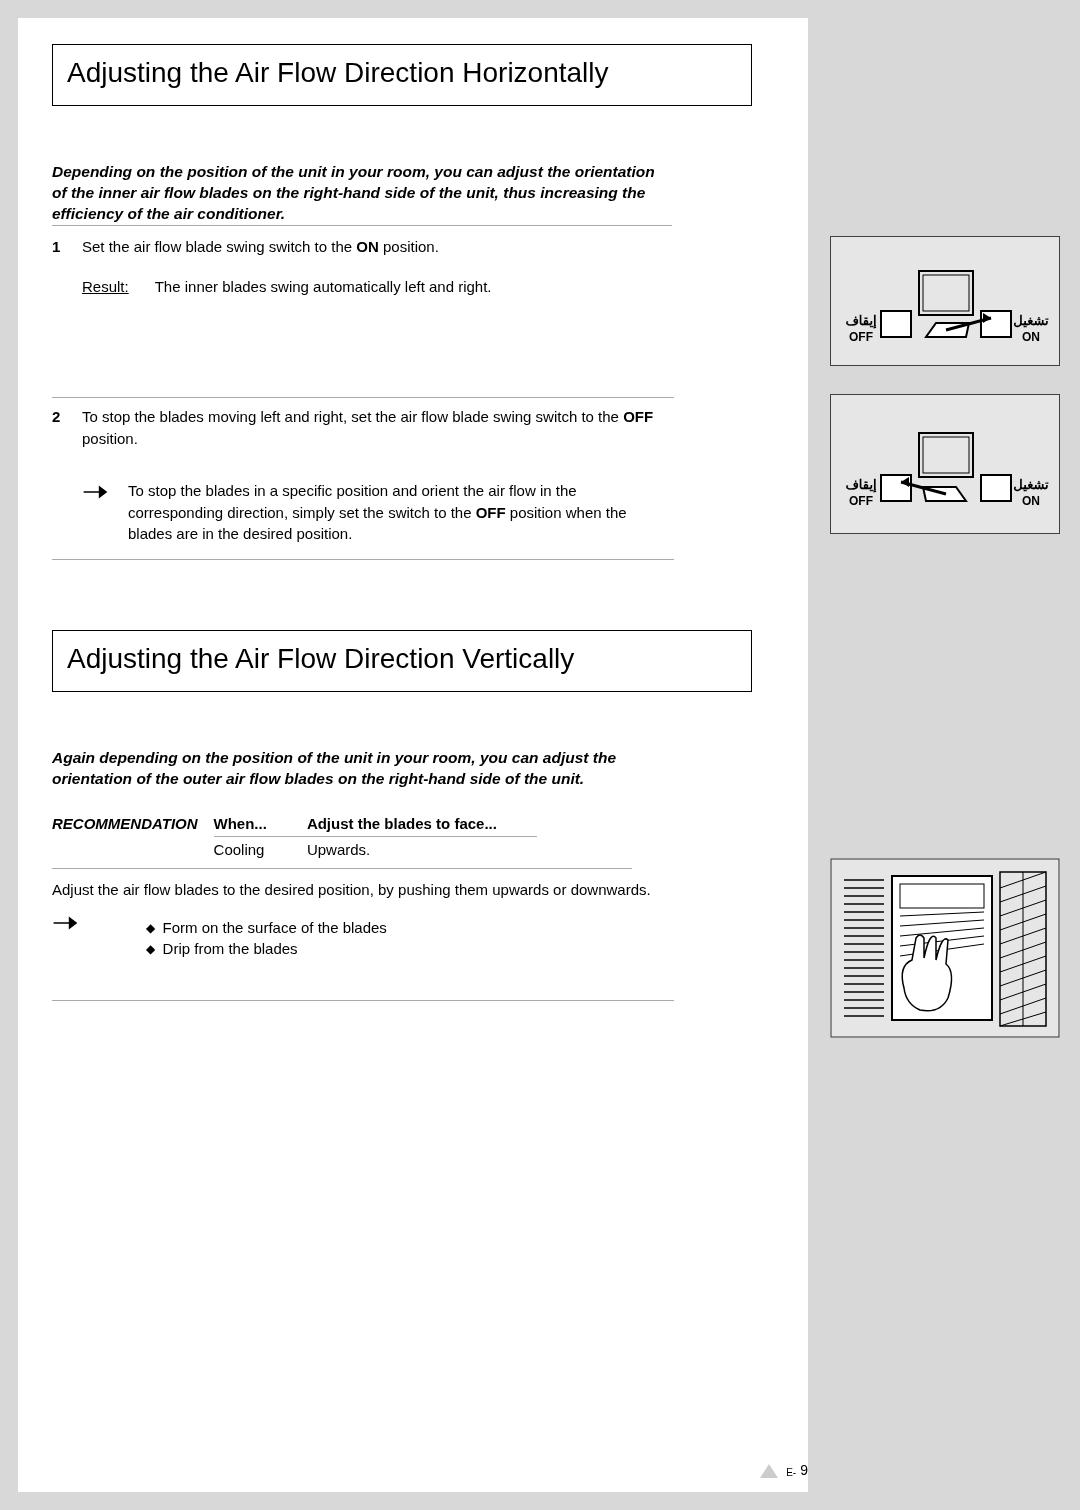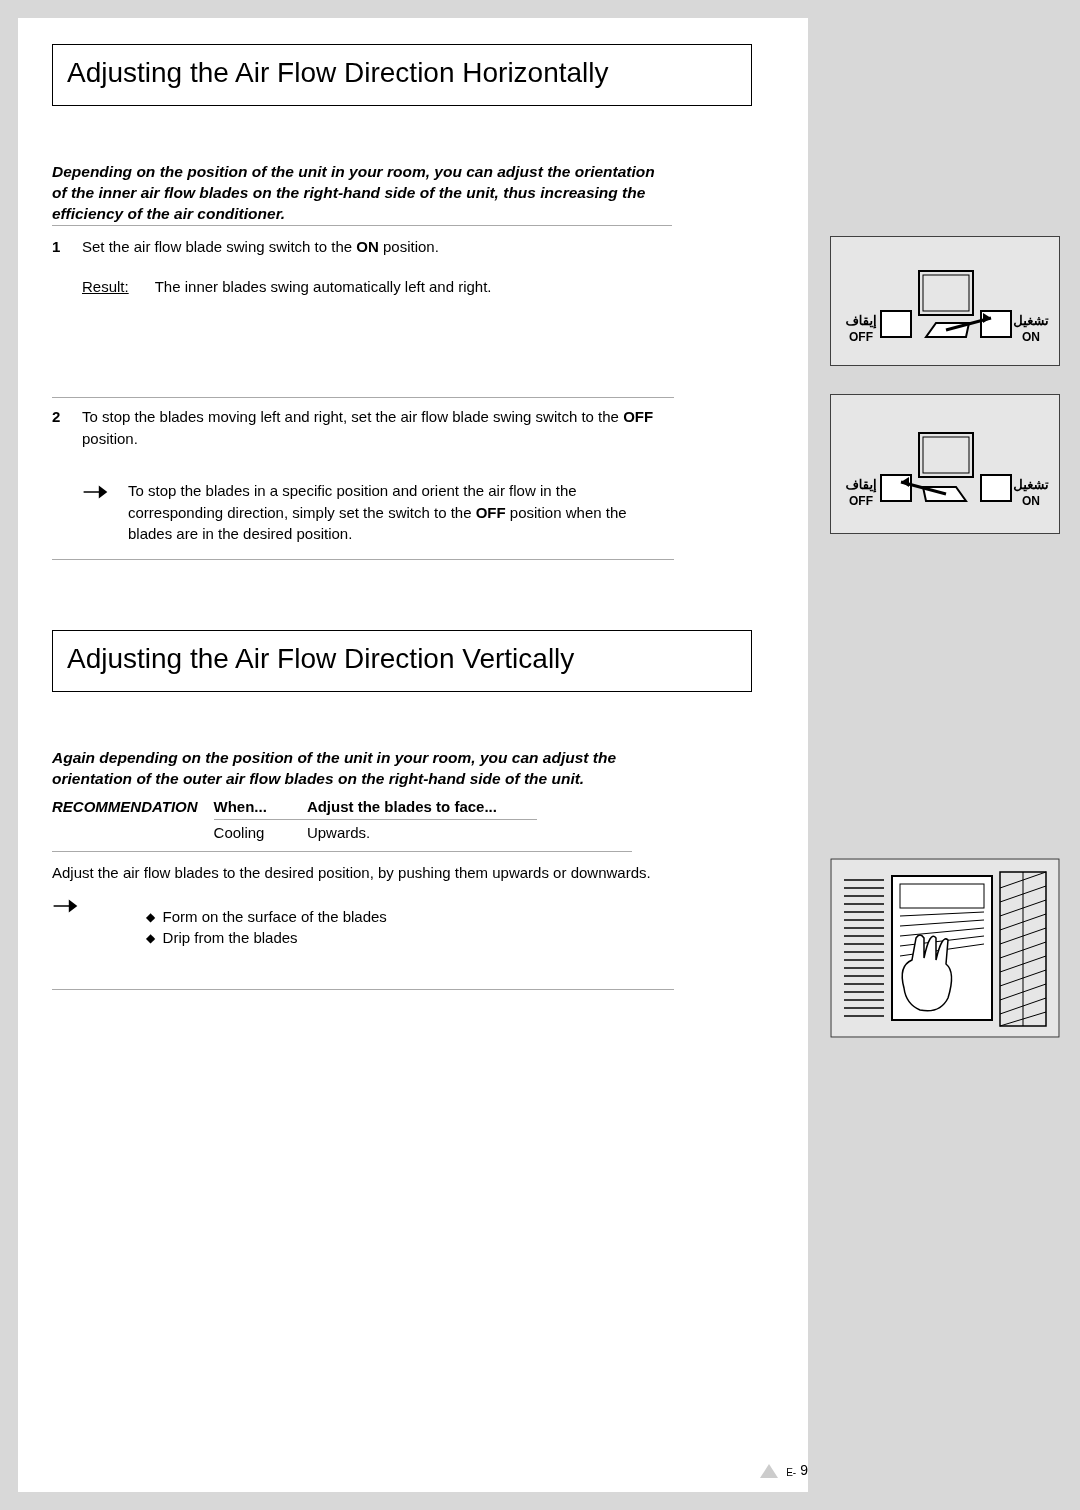--- a/index.html
+++ b/index.html
@@ -74,41 +74,41 @@
   }
   .arrow-icon {
     width: 32px; height: 16px;
     flex-shrink: 0;
     margin-top: 4px;
   }
   .hsep { height: 86px; }
   .rec-table {
     font-size: 15px;
     border-collapse: collapse;
-    margin-top: 4px;
+    margin-top: 21px;
   }
   .rec-table th { font-weight: bold; font-style: italic; text-align: left; padding: 4px 16px 4px 0; }
   .rec-table td { padding: 4px 40px 4px 0; border-top: 1px solid #aaa;}
   .rec-table .hdr td, .rec-table .hdr th { border-top:none; }
   .rec-block {
     width: 580px;
     border-bottom: 1px solid #aaa;
     padding-bottom: 6px;
     margin-bottom: 6px;
   }
   .plain {
     font-size: 15px;
     line-height: 1.45;
     width: 620px;
     margin-top: 10px;
   }
   .bullets {
     list-style: none;
     margin-left: 48px;
-    margin-top: 12px;
+    margin-top: 6px;
     font-size: 15px;
   }
   .bullets li::before { content: "◆ "; font-size: 12px; position: relative; top: -1px; margin-right: 4px;}
   .sep2 { border-bottom: 1px solid #aaa; width: 622px; margin-top: 40px;}
   .sep-top { border-top: 1px solid #aaa; width: 622px; margin-top: 0;}
   .page-num {
     position: absolute;
     bottom: 14px;
     right: 0px;
     font-size: 12px;

